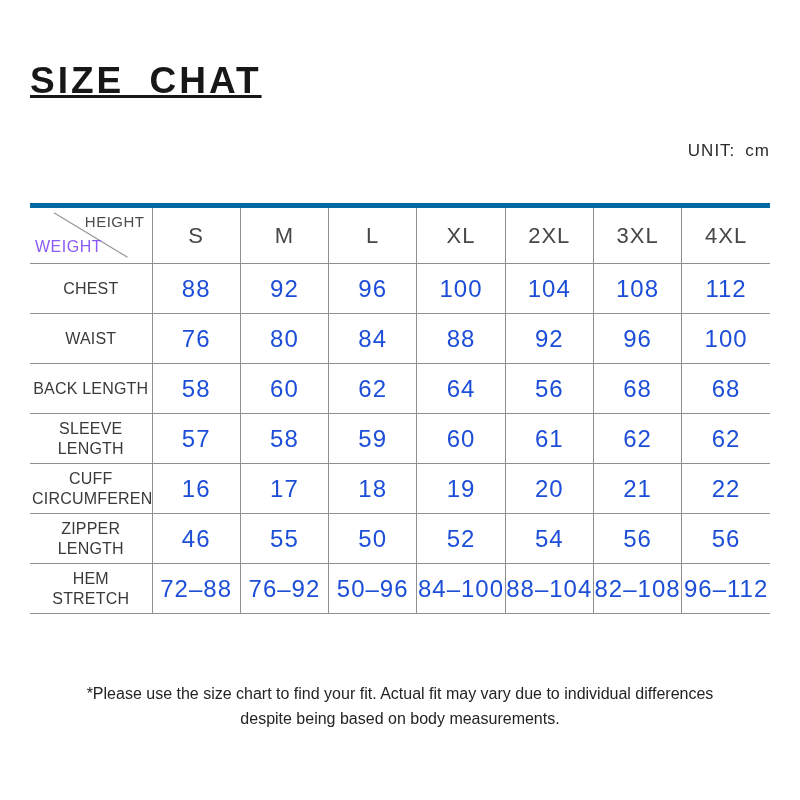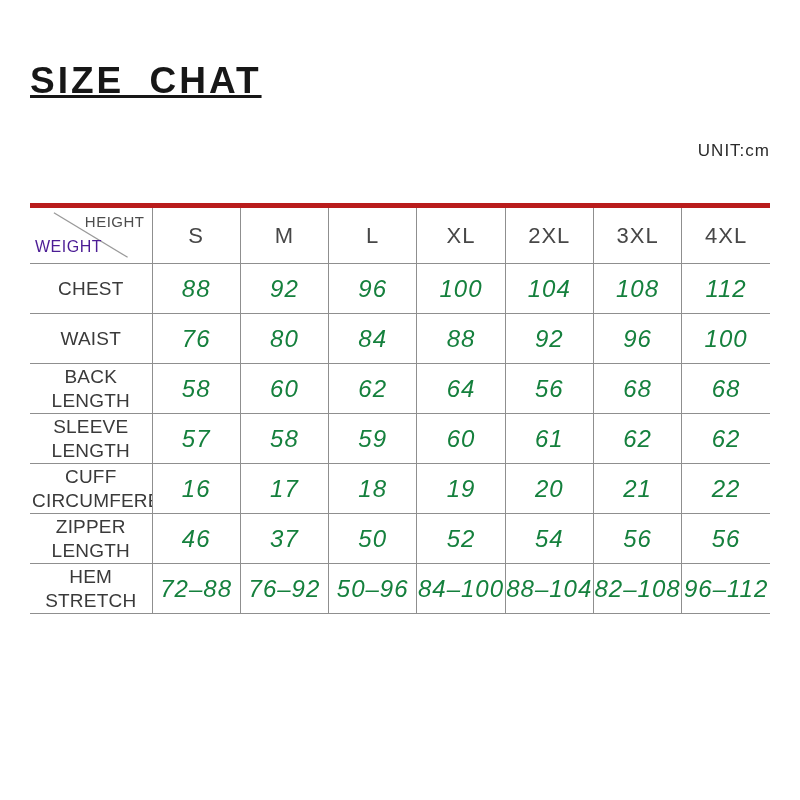--- a/index.html
+++ b/index.html
@@ -23,70 +23,69 @@
     text-decoration: underline;
   }
 
   .unit {
     position: absolute;
     right: 30px; top: 141px;
     font-size: 17px;
     color: #2b2b2b;
     letter-spacing: 1px;
   }
-  .unit .unit-value { margin-left: 0; }
+  .unit .unit-value { margin-left: 10px; }
 
   .table-wrap { position: absolute; left: 30px; top: 203px; width: 740px; }
 
   table.size-table {
     width: 740px;
     table-layout: fixed;
     border-collapse: collapse;
-    border-top: 5px solid #b91c1c;
+    border-top: 5px solid #0369a1;
   }
   table.size-table td {
     border-bottom: 1px solid #8f8f8f;
     text-align: center;
     vertical-align: middle;
     overflow: hidden;
   }
   table.size-table td + td { border-left: 1px solid #8f8f8f; }
 
   thead tr { height: 58px; }
   tbody tr { height: 50px; }
 
   td.size-col {
     font-size: 22px;
     color: #474747;
     letter-spacing: 1px;
   }
   td.row-label {
-    font-size: 19px;
+    font-size: 16px;
     color: #3a3a3a;
     letter-spacing: 0.2px;
     line-height: 1.25;
     padding: 0 2px;
   }
   td.value-cell {
     font-size: 24px;
-    color: #15803d;
+    color: #1d4ed8;
     letter-spacing: 1px;
-    font-style: italic;
   }
 
   td.corner { position: relative; }
   td.corner svg { position: absolute; left: 0; top: 0; width: 100%; height: 100%; }
   td.corner svg line { stroke: #9a9a9a; stroke-width: 1.3; }
   .corner-top {
     position: absolute; top: 5px; right: 7px;
     font-size: 15px; color: #4d4d4d; letter-spacing: 0.5px;
   }
   .corner-bottom {
     position: absolute; bottom: 7px; left: 5px;
-    font-size: 16px; color: #4c1d95; letter-spacing: 0.5px;
+    font-size: 16px; color: #8b5cf6; letter-spacing: 0.5px;
   }
 
   .footnote {
     position: absolute;
     left: 0; right: 0; top: 682px;
     text-align: center;
     font-size: 16px;
     color: #242424;
     line-height: 1.55;
   }
@@ -180,35 +179,39 @@
             <td class="value-cell">17</td>
             <td class="value-cell">18</td>
             <td class="value-cell">19</td>
             <td class="value-cell">20</td>
             <td class="value-cell">21</td>
             <td class="value-cell">22</td>
           </tr>
           <tr>
             <td class="row-label">ZIPPER LENGTH</td>
             <td class="value-cell">46</td>
-            <td class="value-cell">37</td>
+            <td class="value-cell">55</td>
             <td class="value-cell">50</td>
             <td class="value-cell">52</td>
             <td class="value-cell">54</td>
             <td class="value-cell">56</td>
             <td class="value-cell">56</td>
           </tr>
           <tr>
             <td class="row-label">HEM STRETCH</td>
             <td class="value-cell">72–88</td>
             <td class="value-cell">76–92</td>
             <td class="value-cell">50–96</td>
             <td class="value-cell">84–100</td>
             <td class="value-cell">88–104</td>
             <td class="value-cell">82–108</td>
             <td class="value-cell">96–112</td>
           </tr>
         </tbody>
     </table>
   </div>
 
+  <div class="footnote">
+    <span>*Please use the size chart to find your fit. Actual fit may vary due to individual differences</span>
+    <span>despite being based on body measurements.</span>
+  </div>
 
 </div>
 
 </body></html>

